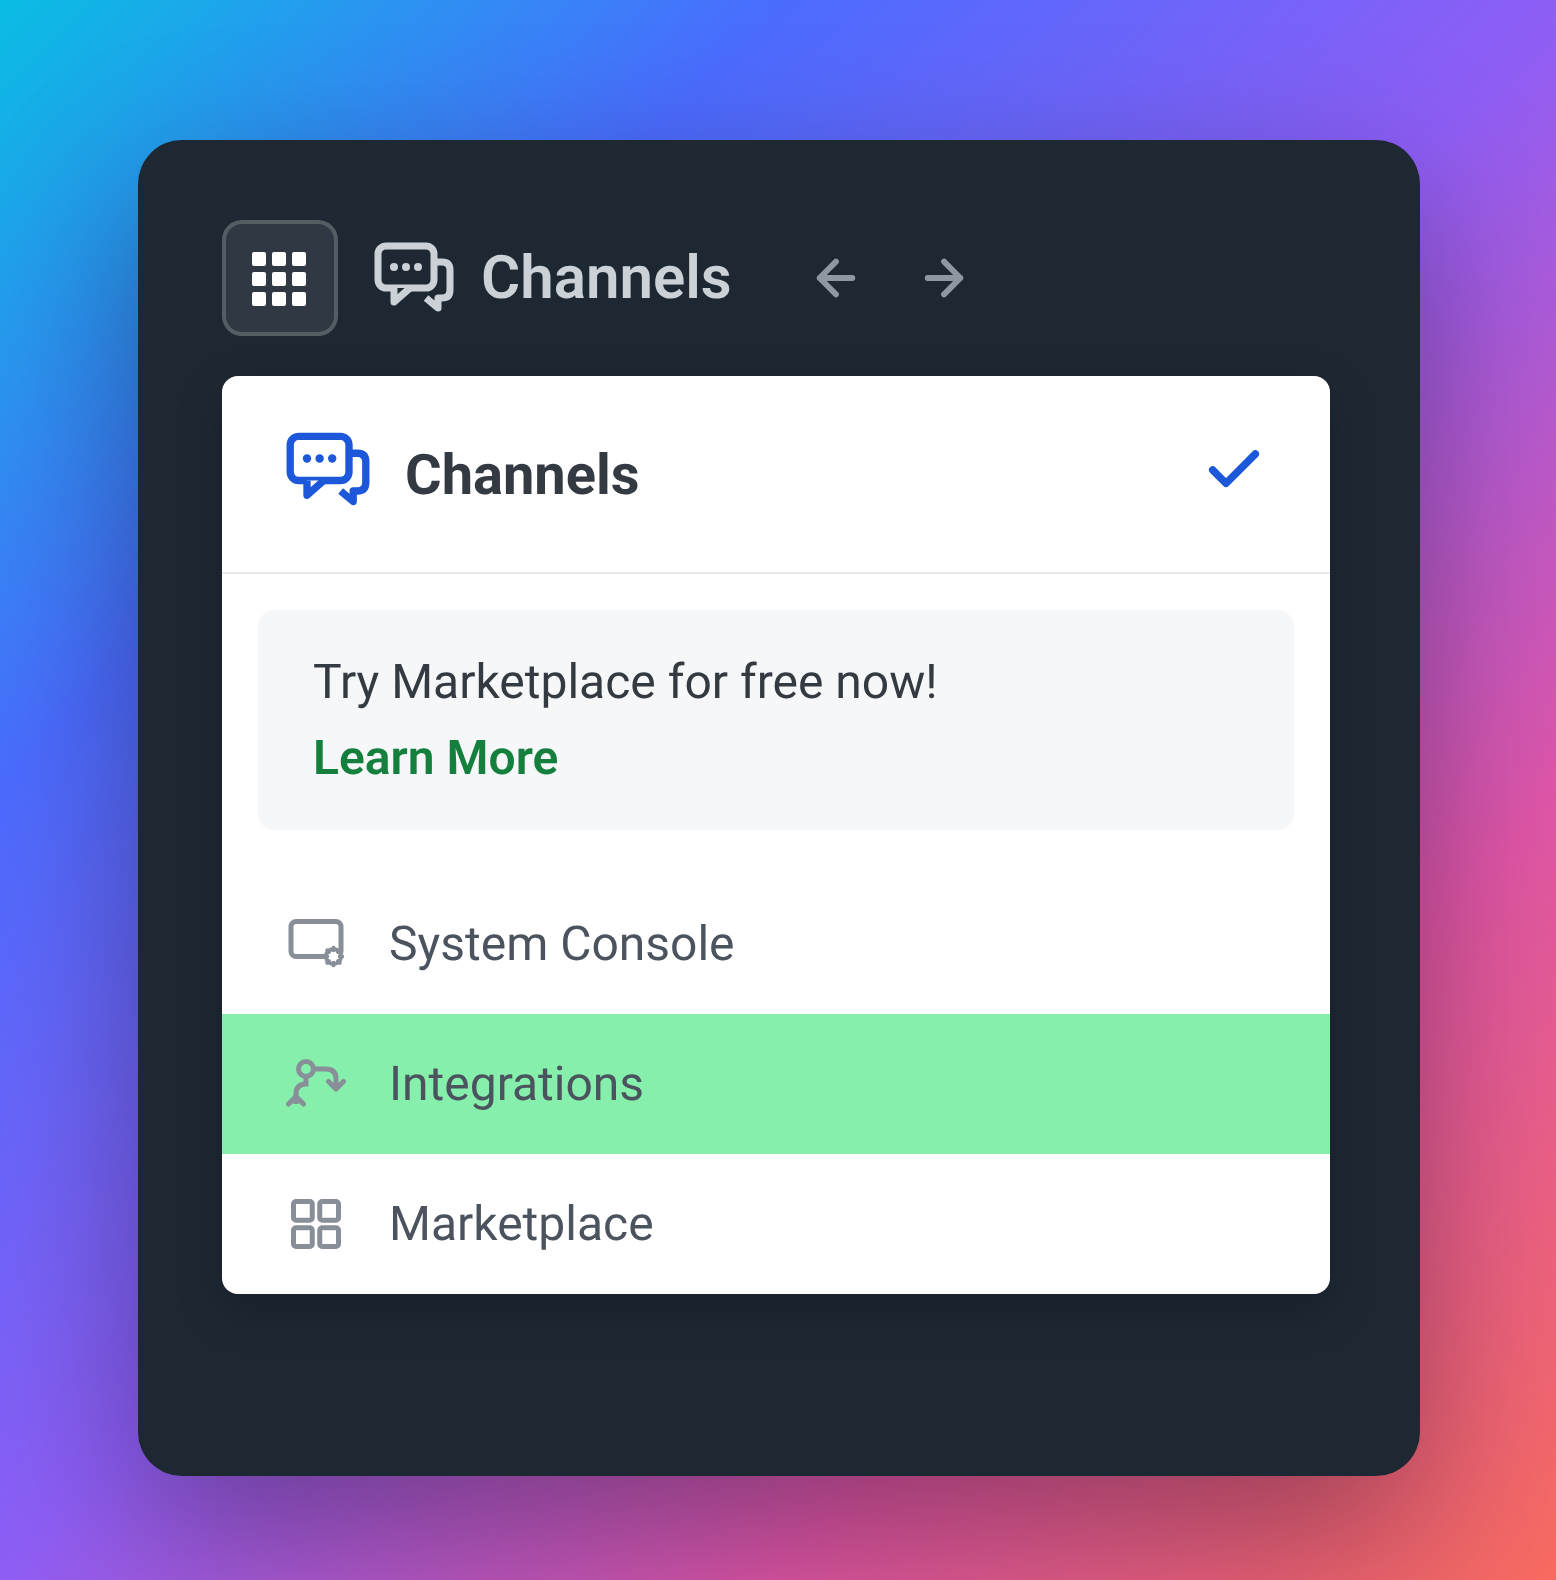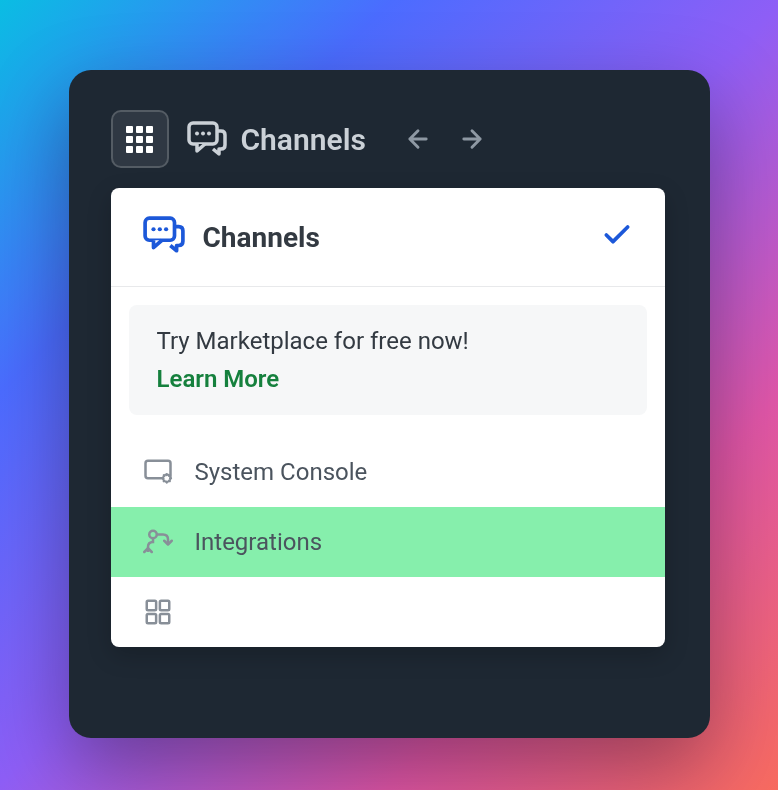--- a/index.html
+++ b/index.html
@@ -252,16 +252,17 @@
 
     <div class="menu-item">
       <div class="menu-item-icon">
         <svg width="30" height="30" viewBox="0 0 24 24" fill="none">
           <rect x="3" y="3" width="7.5" height="7.5" rx="1" stroke="currentColor" stroke-width="2" fill="none"></rect>
           <rect x="13.5" y="3" width="7.5" height="7.5" rx="1" stroke="currentColor" stroke-width="2" fill="none"></rect>
           <rect x="3" y="13.5" width="7.5" height="7.5" rx="1" stroke="currentColor" stroke-width="2" fill="none"></rect>
           <rect x="13.5" y="13.5" width="7.5" height="7.5" rx="1" stroke="currentColor" stroke-width="2" fill="none"></rect>
         </svg>
       </div>
+      <div class="menu-item-label">Marketplace</div>
     </div>
 
   </div>
 </div>
 
 </body></html>

